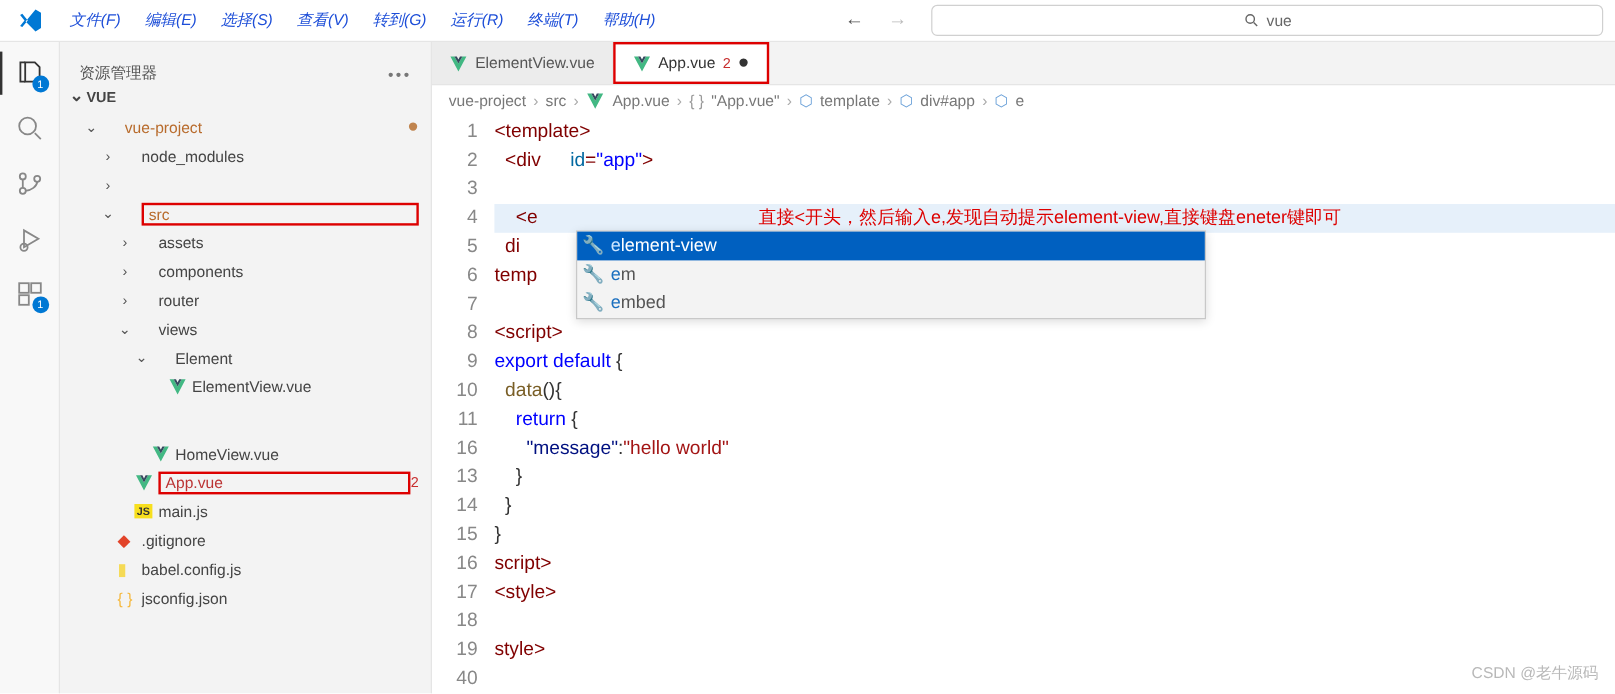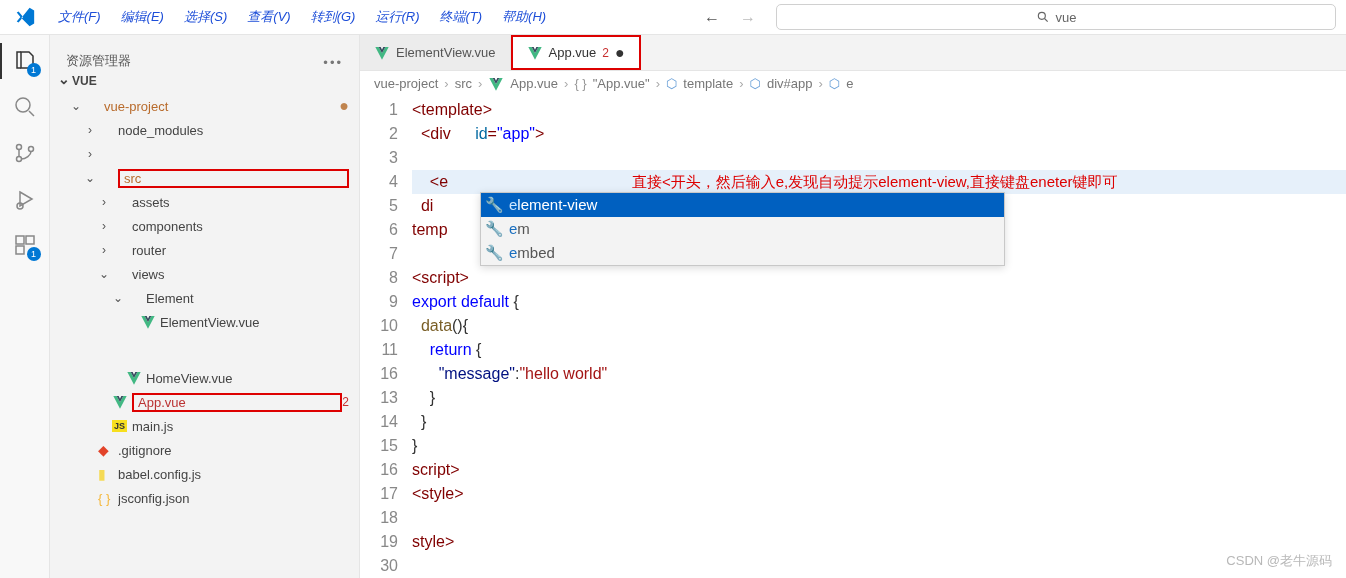--- a/index.html
+++ b/index.html
@@ -315,21 +315,21 @@
           <div>10</div>
           <div>11</div>
           <div>16</div>
           <div>13</div>
           <div>14</div>
           <div>15</div>
           <div>16</div>
           <div>17</div>
           <div>18</div>
           <div>19</div>
-          <div>30</div>
+          <div>40</div>
         </div>
       <div class="lines" id="lines">
         <div class="ln"><span class="t-punct">&lt;</span><span class="t-tag">template</span><span class="t-punct">&gt;</span></div>
           <div class="annot" style="left:220px; top:74px;">直接&lt;开头，然后输入e,发现自动提示element-view,直接键盘eneter键即可</div>
         <div class="ln"><span class="t-punct">  &lt;</span><span class="t-tag">div</span> <span class="t-attr">id</span><span class="t-punct">=</span><span class="t-str">"app"</span><span class="t-punct">&gt;</span></div>
           <div class="ln">    <span class="t-cmt"></span></div>
           <div class="ln"><span style="background:#e6f0fa;display:inline-block;width:100%"><span class="t-punct">    &lt;</span><span class="t-tag">e</span></span></div>
           <div class="ln"><span class="t-punct">  <span class="t-tag">di</span></span></div>
           <div class="ln"><span class="t-punct"><span class="t-tag">temp</span></span></div>
           <div class="ln"></div>

